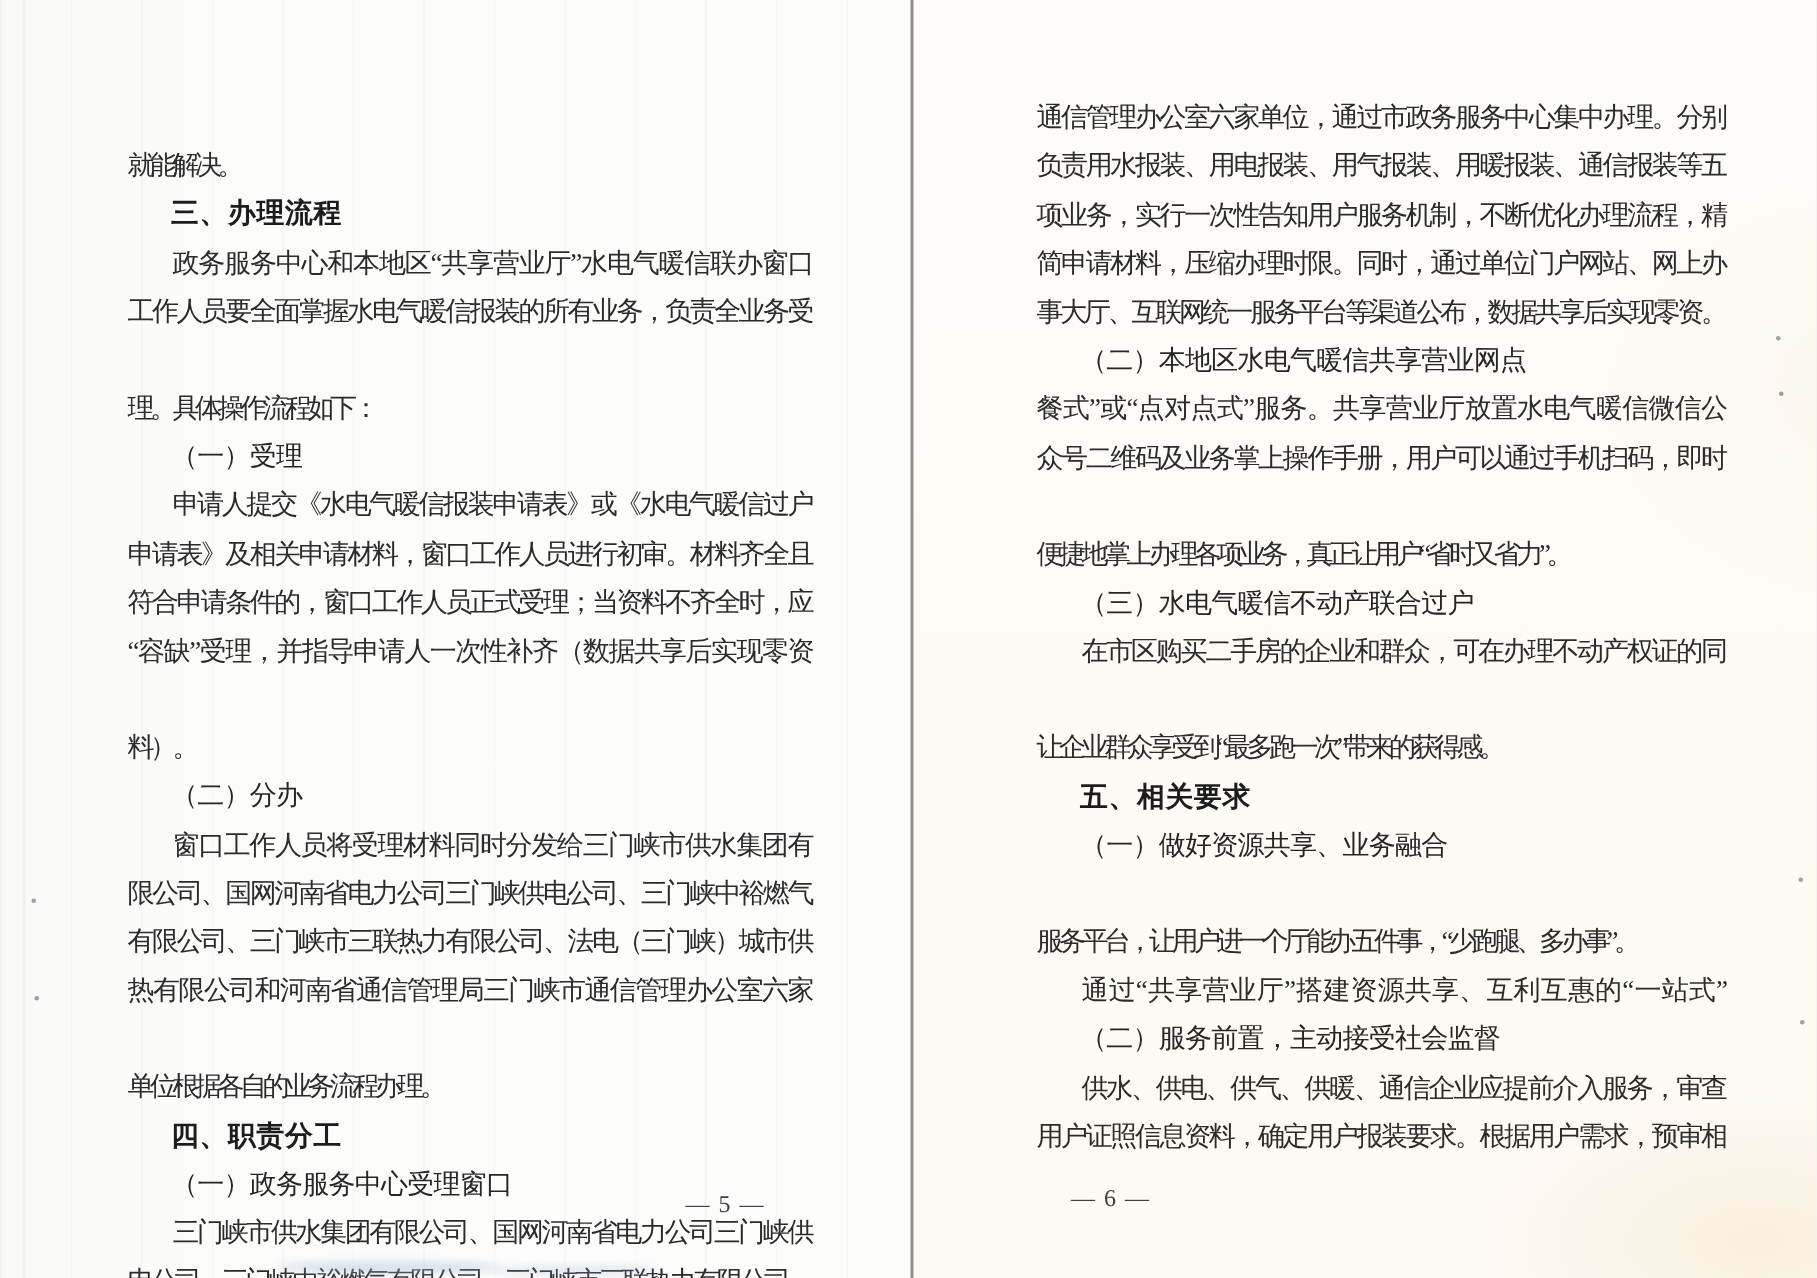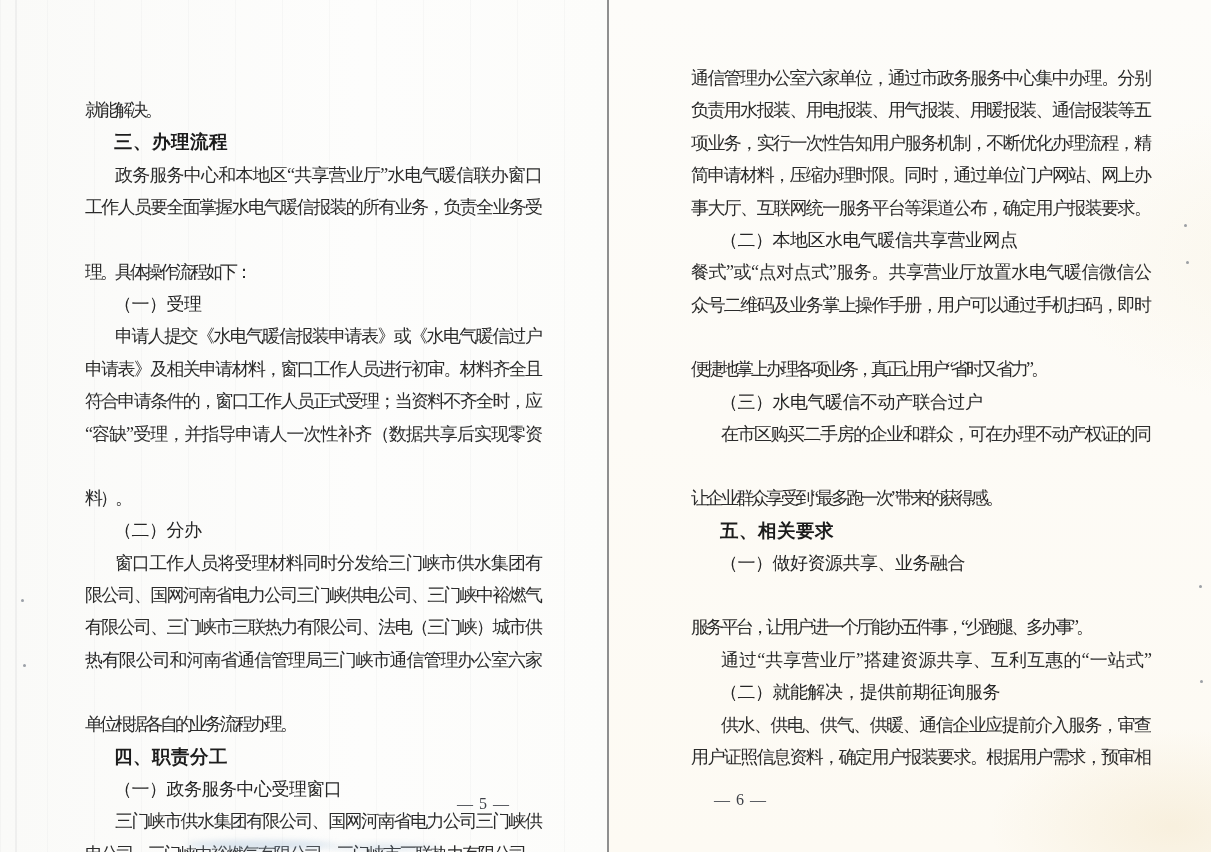--- a/index.html
+++ b/index.html
@@ -96,33 +96,33 @@
       </div>
     <div class="footer">— 5 —</div>
   </div>
 
   <div class="page page-right">
     <div class="text-column">
         <div class="line t-p">通信管理办公室六家单位，通过市政务服务中心集中办理。分别</div>
         <div class="line t-p">负责用水报装、用电报装、用气报装、用暖报装、通信报装等五</div>
         <div class="line t-p">项业务，实行一次性告知用户服务机制，不断优化办理流程，精</div>
         <div class="line t-p">简申请材料，压缩办理时限。同时，通过单位门户网站、网上办</div>
-        <div class="line t-p">事大厅、互联网统一服务平台等渠道公布，确定用户报装要求。</div>
+        <div class="line t-p">事大厅、互联网统一服务平台等渠道公布，数据共享后实现零资。</div>
         <div class="line t-h2">（二）本地区水电气暖信共享营业网点</div>
         <div class="line t-p">餐式”或“点对点式”服务。共享营业厅放置水电气暖信微信公</div>
         <div class="line t-p">众号二维码及业务掌上操作手册，用户可以通过手机扫码，即时</div>
         <div class="line t-p-end">便捷地掌上办理各项业务，真正让用户“省时又省力”。</div>
         <div class="line t-h2">（三）水电气暖信不动产联合过户</div>
         <div class="line t-p-first">在市区购买二手房的企业和群众，可在办理不动产权证的同</div>
         <div class="line t-p-end">让企业群众享受到“最多跑一次”带来的获得感。</div>
         <div class="line t-h1">五、相关要求</div>
         <div class="line t-h2">（一）做好资源共享、业务融合</div>
         <div class="line t-p-end">服务平台，让用户进一个厅能办五件事，“少跑腿、多办事”。</div>
         <div class="line t-p-first">通过“共享营业厅”搭建资源共享、互利互惠的“一站式”</div>
-        <div class="line t-h2">（二）就能解决，提供前期征询服务</div>
+        <div class="line t-h2">（二）服务前置，主动接受社会监督</div>
         <div class="line t-p-first">供水、供电、供气、供暖、通信企业应提前介入服务，审查</div>
         <div class="line t-p">用户证照信息资料，确定用户报装要求。根据用户需求，预审相</div>
       </div>
     <div class="footer">— 6 —</div>
   </div>
 
   <div class="divider"></div>
   <div class="edge-line"></div>
 
   <div class="speck" style="left:21px; top:599px;"></div>

